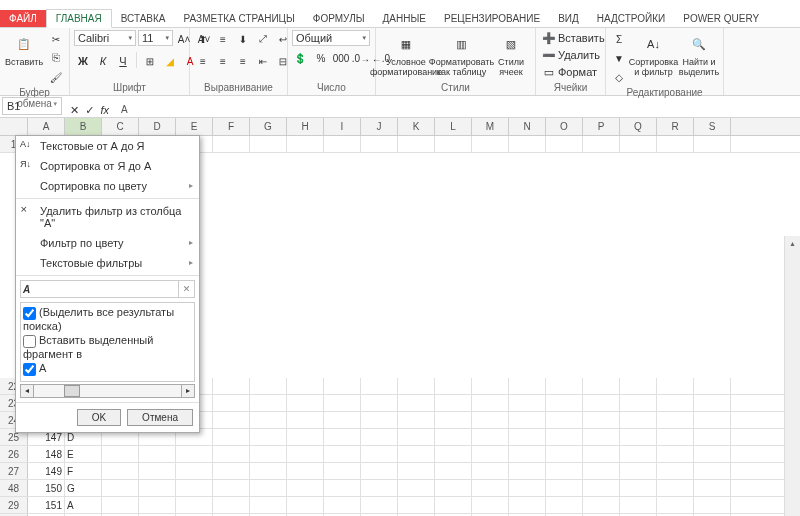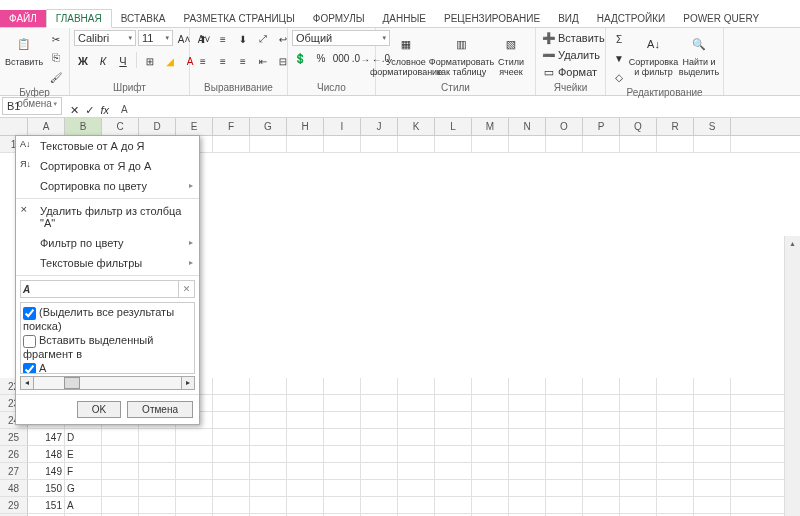--- a/index.html
+++ b/index.html
@@ -1,20 +1,20 @@
 <!DOCTYPE html>
 <html><head>
 <meta charset="utf-8">
 <style>
 *{margin:0;padding:0;box-sizing:border-box;font-family:"Segoe UI",Tahoma,sans-serif;font-size:11px;color:#333}
 body{background:#fff;width:800px;height:516px;overflow:hidden;position:relative}
 .titlebar{background:#fff;height:6px}
 .tabs{display:flex;background:#fff;border-bottom:1px solid #d4d4d4;height:22px;align-items:flex-end}
 .tab{padding:3px 9px;color:#444;cursor:pointer;text-transform:uppercase;font-size:10px}
-.tab.file{background:#ec4899;color:#fff}
+.tab.file{background:#ef4444;color:#fff}
 .tab.active{background:#fff;border:1px solid #d4d4d4;border-bottom:1px solid #fff;color:#217346;margin-bottom:-1px}
 .ribbon{display:flex;height:68px;background:#f9f9f9;border-bottom:1px solid #d4d4d4}
 .rgroup{display:flex;flex-direction:column;border-right:1px solid #e0e0e0;padding:2px 4px;justify-content:space-between}
 .rgroup .content{display:flex;gap:3px;align-items:flex-start;flex:1}
 .rgroup .glabel{text-align:center;font-size:10px;color:#666;padding-top:1px}
 .bigbtn{display:flex;flex-direction:column;align-items:center;justify-content:center;padding:2px 4px;gap:2px;cursor:pointer;min-width:40px}
 .bigbtn .ic{width:24px;height:24px;display:flex;align-items:center;justify-content:center}
 .bigbtn .lbl{font-size:9px;text-align:center;line-height:1.1}
 .smrow{display:flex;gap:2px;align-items:flex-start;margin-bottom:1px}
 .combo{border:1px solid #ccc;background:#fff;padding:1px 3px;font-size:10px;display:flex;align-items:center;justify-content:space-between}
@@ -39,21 +39,21 @@
 .filter-arrow{position:absolute;right:0;top:0;width:13px;height:15px;border:1px solid #999;background:#f0f0f0;font-size:7px;text-align:center;line-height:13px}
 .filter-menu{position:absolute;left:15px;top:135px;width:185px;background:#fff;border:1px solid #aaa;box-shadow:2px 2px 5px rgba(0,0,0,0.3);z-index:100;font-size:10px}
 .fm-item{padding:4px 8px 4px 24px;position:relative;cursor:pointer}
 .fm-item.dis{color:#aaa}
 .fm-item .ic{position:absolute;left:4px;top:3px;font-size:9px}
 .fm-item .arr{position:absolute;right:6px;top:5px;font-size:8px;color:#888}
 .fm-sep{height:1px;background:#e0e0e0;margin:2px 0}
 .fm-search{margin:4px;display:flex}
 .fm-search input{flex:1;border:1px solid #ccc;padding:2px;font-size:10px;font-style:italic;font-weight:bold}
 .fm-search .x{width:16px;border:1px solid #ccc;border-left:none;text-align:center;font-size:9px;color:#888;line-height:16px}
-.fm-list{margin:2px 4px;border:1px solid #ccc;height:72px;padding:2px;overflow:hidden}
+.fm-list{margin:2px 4px;border:1px solid #ccc;height:80px;padding:2px;overflow:hidden}
 .fm-list label{display:block;font-size:10px;padding:1px 0}
 .fm-list input[type=checkbox]{margin-right:3px;vertical-align:middle}
 .fm-scroll{display:flex;margin:2px 4px;align-items:center}
 .fm-scroll .sbtn{width:14px;height:14px;border:1px solid #aaa;background:#f0f0f0;font-size:8px;text-align:center;line-height:12px}
 .fm-scroll .strack{flex:1;height:14px;border-top:1px solid #aaa;border-bottom:1px solid #aaa;background:#f5f5f5;position:relative}
 .fm-scroll .sthumb{position:absolute;left:30px;width:16px;height:12px;background:#ddd;border:1px solid #999}
 .fm-btns{display:flex;justify-content:flex-end;gap:6px;padding:6px;border-top:1px solid #e0e0e0;margin-top:4px}
 .fm-btns button{padding:2px 14px;border:1px solid #999;background:#f0f0f0;font-size:10px}
 .scrollbar-v{position:absolute;right:0;top:118px;width:16px;bottom:0;background:#f0f0f0;border-left:1px solid #ddd}
 .sbv-btn{height:16px;text-align:center;font-size:8px;line-height:16px;color:#666}
@@ -143,21 +143,21 @@
         <span class="iconbtn">≡</span>
         <span class="iconbtn">⇤</span>
         <span class="iconbtn">⊟</span>
       </div>
     </div>
     <div class="glabel">Выравнивание</div>
   </div>
 
   <div class="rgroup" style="width:88px">
     <div class="content" style="flex-direction:column;width:100%">
-      <div class="combo" style="width:98px">
+      <div class="combo" style="width:78px">
           <span>Общий</span>
           <span class="arr">▾</span>
         </div>
       <div class="smrow">
         <span class="iconbtn">💲</span>
         <span class="iconbtn">%</span>
         <span class="iconbtn">000</span>
         <span class="iconbtn">.0→</span>
         <span class="iconbtn">←.0</span>
       </div>

